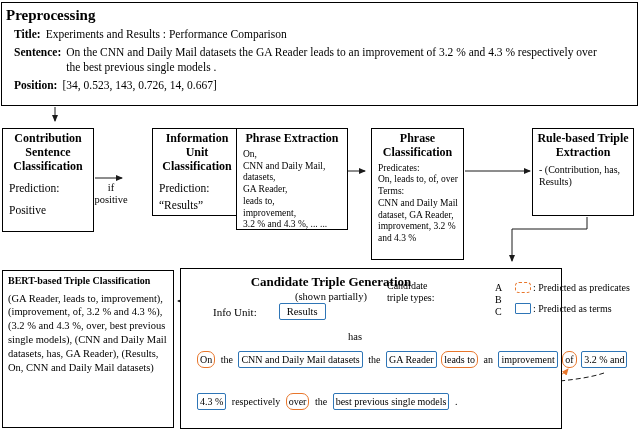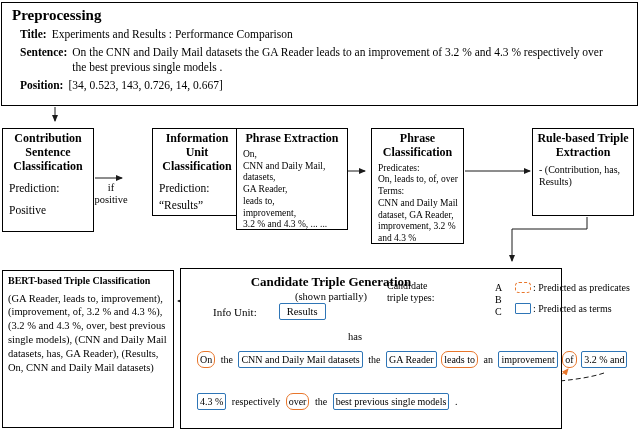--- a/index.html
+++ b/index.html
@@ -11,21 +11,21 @@
   .overlay { position:absolute; left:0; top:0; width:640px; height:431px; pointer-events:none; }
   .ov-ln { stroke:#1a1a1a; fill:none; stroke-width:1; }
   .d-dot { stroke-dasharray:1.6 2.6; }
   .d-mid { stroke-dasharray:2.5 2.8; }
   .d-dash { stroke-dasharray:5 3; }
   .c-or { stroke:var(--pred,#E8762B); }
 
   .box { position:absolute; border:1px solid #000; background:#fff; }
 
   
-  .pre { left:1px; top:2px; width:637px; height:104px; padding:4px 10px; }
+  .pre { left:1px; top:2px; width:637px; height:104px; padding:4px 4px; }
   .pre-h { font-weight:bold; font-size:15px; }
   .pre-row { display:flex; align-items:flex-start; margin:3px 0 0 8px; font-size:11.5px; line-height:1.3; }
   .pre-lbl { font-weight:bold; margin-right:5px; white-space:nowrap; }
   .pre-val { max-width:540px; }
 
   
   .pbox { padding:3px 3px; text-align:center; }
   .bt { font-weight:bold; font-size:12px; line-height:1.15; }
   .bb { text-align:left; padding-left:3px; }
   .bb1 { margin-top:5px; font-size:11.5px; line-height:1.9; }
@@ -141,21 +141,21 @@
       <div>On,</div>
       <div>CNN and Daily Mail,</div>
       <div>datasets,</div>
       <div>GA Reader,</div>
       <div>leads to,</div>
       <div>improvement,</div>
       <div>3.2 % and 4.3 %, ... ...</div>
     </div>
   </div>
 
-  <div class="box pbox" style="left:371px;top:128px;width:93px;height:116px;">
+  <div class="box pbox" style="left:371px;top:128px;width:93px;height:132px;">
     <div class="bt">Phrase Classification</div>
     <div class="bb bb4">
       <div>Predicates:</div>
       <div>On, leads to, of, over</div>
       <div>Terms:</div>
       <div>CNN and Daily Mail dataset, GA Reader, improvement, 3.2 % and 4.3 %</div>
     </div>
   </div>
 
   <div class="box pbox" style="left:532px;top:128px;width:102px;height:88px;">

